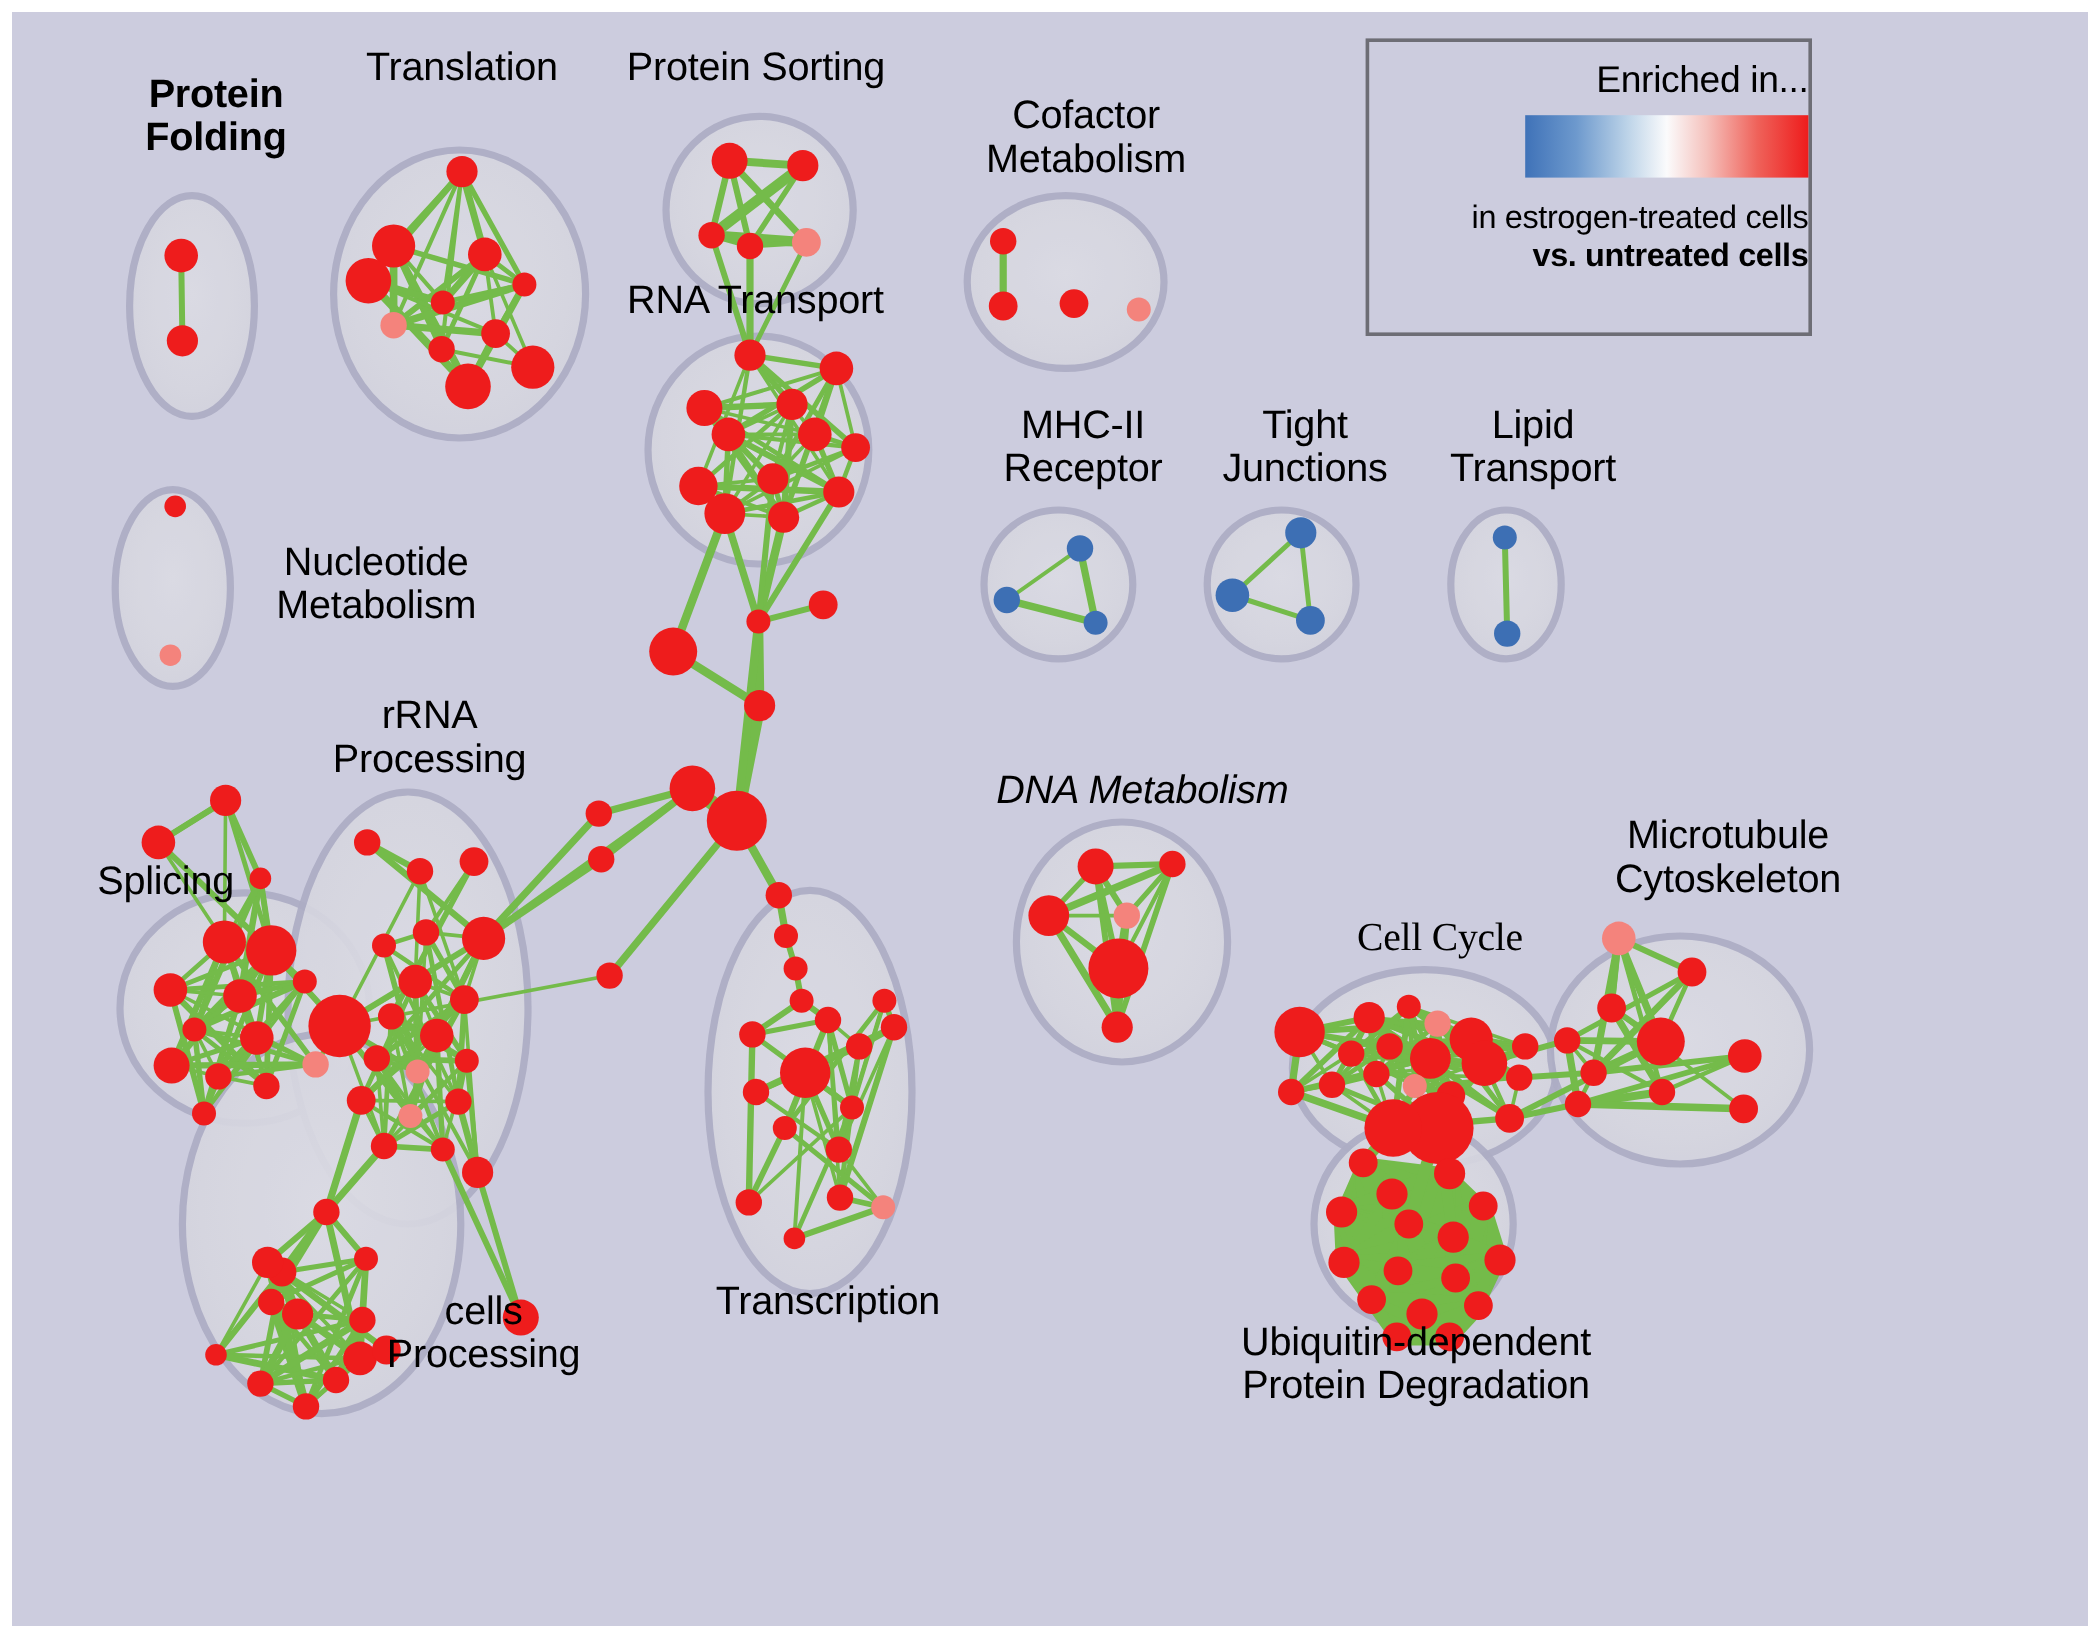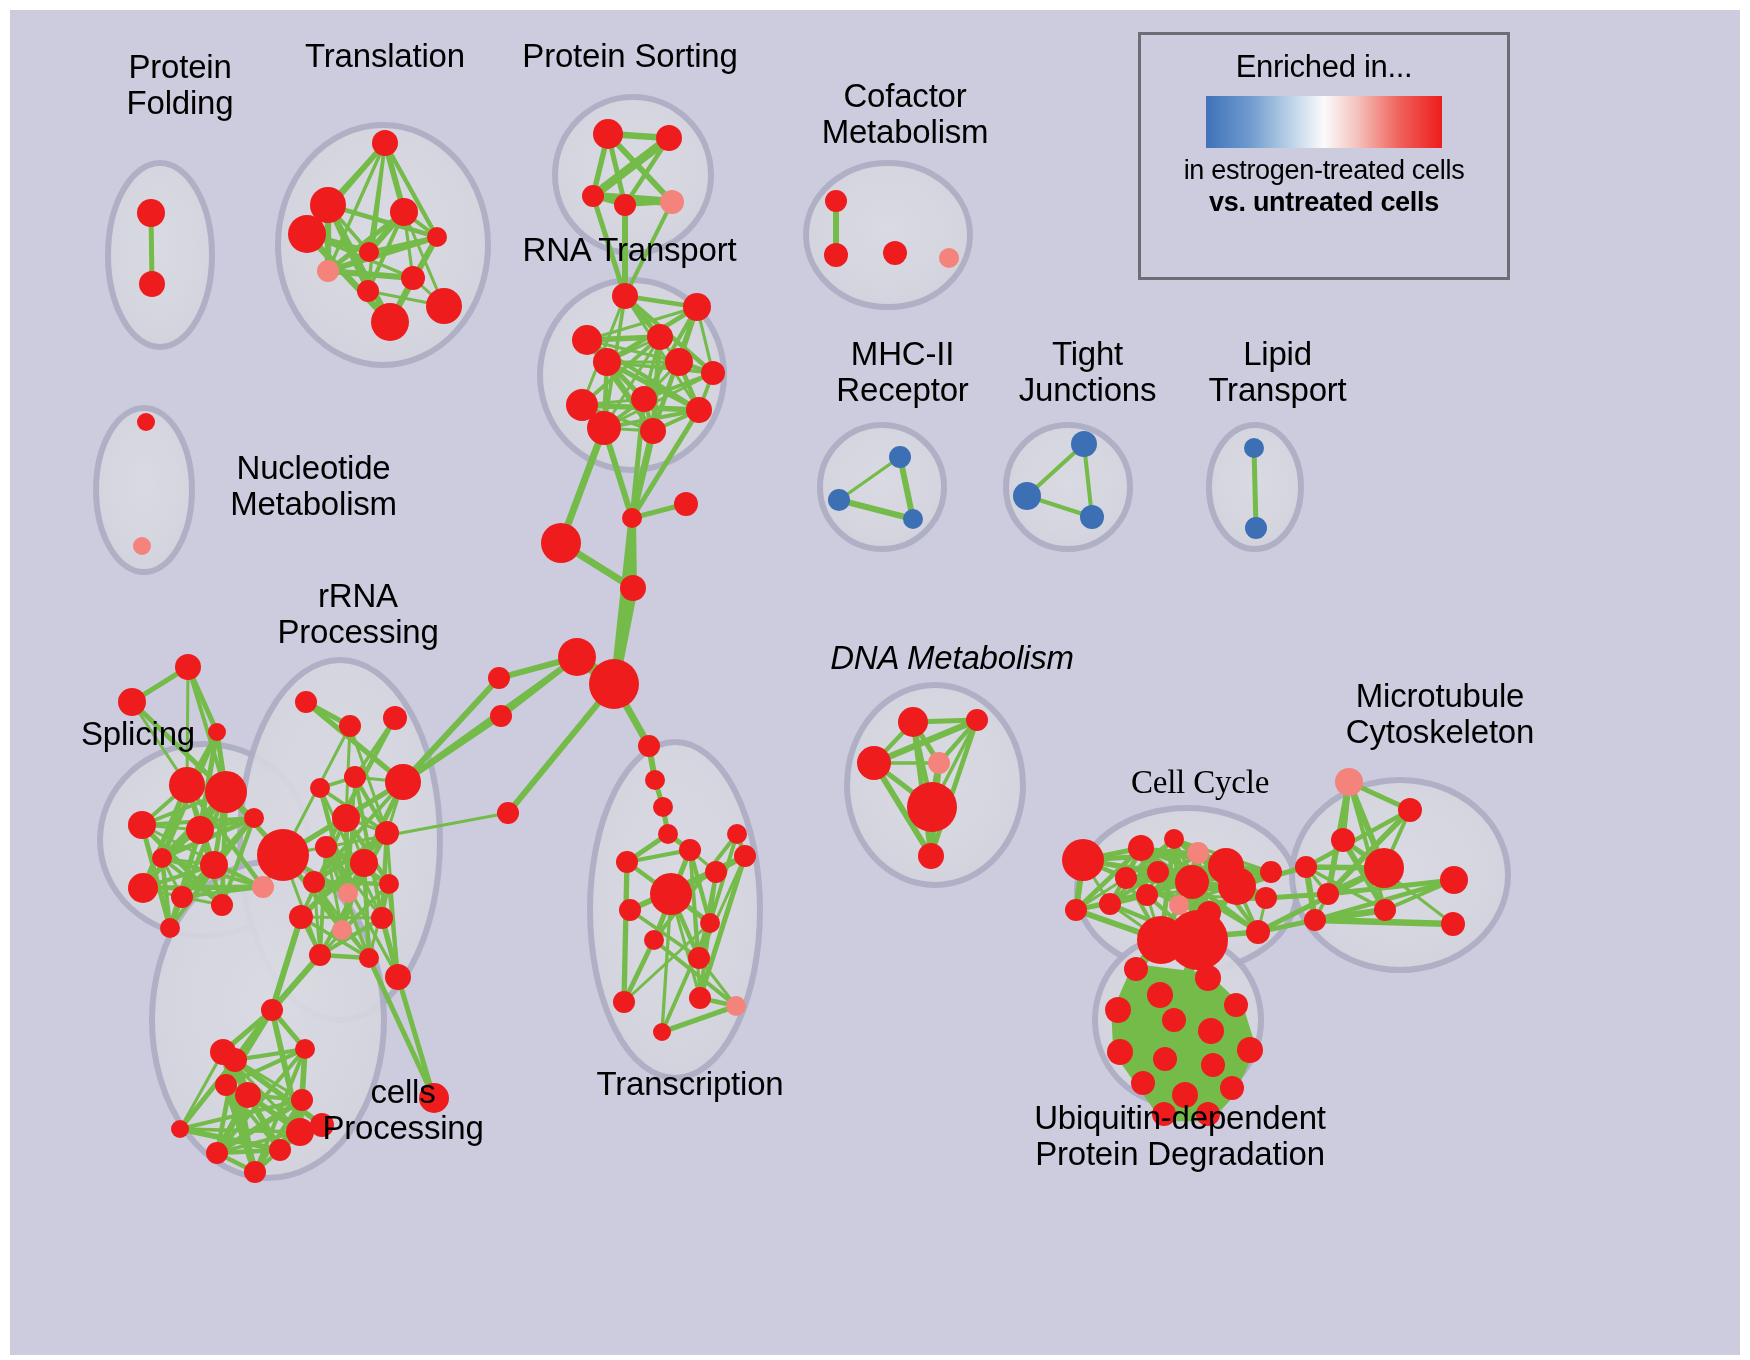--- a/index.html
+++ b/index.html
@@ -9,29 +9,29 @@
   #canvas{position:absolute;left:10px;top:10px;width:1730px;height:1345px;background:#ccccde;}
   svg#net{position:absolute;left:0;top:0;width:1730px;height:1345px;display:block;}
   .cluster-label{
     position:absolute;color:#000;font-family:"Liberation Sans",sans-serif;
     font-size:33px;line-height:1.08;font-weight:400;text-align:center;
     white-space:pre-line;letter-spacing:-0.2px;
   }
   #legend{
     position:absolute;left:1128px;top:22px;width:372px;height:248px;
     background:#ccccde;border:3px solid #6d6d75;box-sizing:border-box;
-    display:flex;flex-direction:column;align-items:center;
+    display:flex;flex-direction:column;align-items:flex-end;
   }
   #legend .ltitle{font-size:31px;color:#000;margin-top:14px;letter-spacing:-0.3px;}
   #legend .bar{
     width:236px;height:52px;margin-top:11px;
     background:linear-gradient(to right,#3f72b8 0%,#6d99cd 18%,#bcd3e8 36%,#fbfbfc 50%,#f5c2bd 64%,#ef625a 82%,#ee1c1c 100%);
   }
   #legend .ends{width:268px;display:flex;justify-content:space-between;margin-top:6px;font-size:31px;}
-  #legend .sub{font-size:27px;margin-top:7px;letter-spacing:-0.3px;}
+  #legend .sub{font-size:27px;margin-top:18px;letter-spacing:-0.3px;}
   #legend .sub2{font-size:27px;margin-top:1px;letter-spacing:-0.3px;font-weight:bold;}
 </style>
 </head>
 <body>
 
 <div id="stage">
   <div id="canvas">
 
     <svg id="net" viewBox="0 0 1730 1345">
       <defs>
@@ -808,21 +808,21 @@
           <circle cx="1203" cy="1055" r="12" fill="#ee1c1c"></circle>
           <circle cx="1133" cy="1073" r="12" fill="#ee1c1c"></circle>
           <circle cx="1175" cy="1085" r="13" fill="#ee1c1c"></circle>
           <circle cx="1222" cy="1078" r="12" fill="#ee1c1c"></circle>
           <circle cx="1154" cy="1104" r="12" fill="#ee1c1c"></circle>
           <circle cx="1198" cy="1104" r="12" fill="#ee1c1c"></circle>
         </g>
     </svg>
 
     <div id="labels">
-        <div class="cluster-label" style="left: 75px; top: 39px; width: 190px;">Protein
+        <div class="cluster-label" style="left: 75px; top: 50px; width: 190px; font-weight: bold;">Protein
 Folding</div>
         <div class="cluster-label" style="left: 275px; top: 28px; width: 200px;">Translation</div>
         <div class="cluster-label" style="left: 490px; top: 28px; width: 260px;">Protein Sorting</div>
         <div class="cluster-label" style="left: 492px; top: 222px; width: 255px;">RNA Transport</div>
         <div class="cluster-label" style="left: 790px; top: 68px; width: 210px;">Cofactor
 Metabolism</div>
         <div class="cluster-label" style="left: 196px; top: 428px; width: 215px; margin-top: 12px;">Nucleotide
 Metabolism</div>
         <div class="cluster-label" style="left: 800px; top: 326px; width: 185px;">MHC-II
 Receptor</div>

